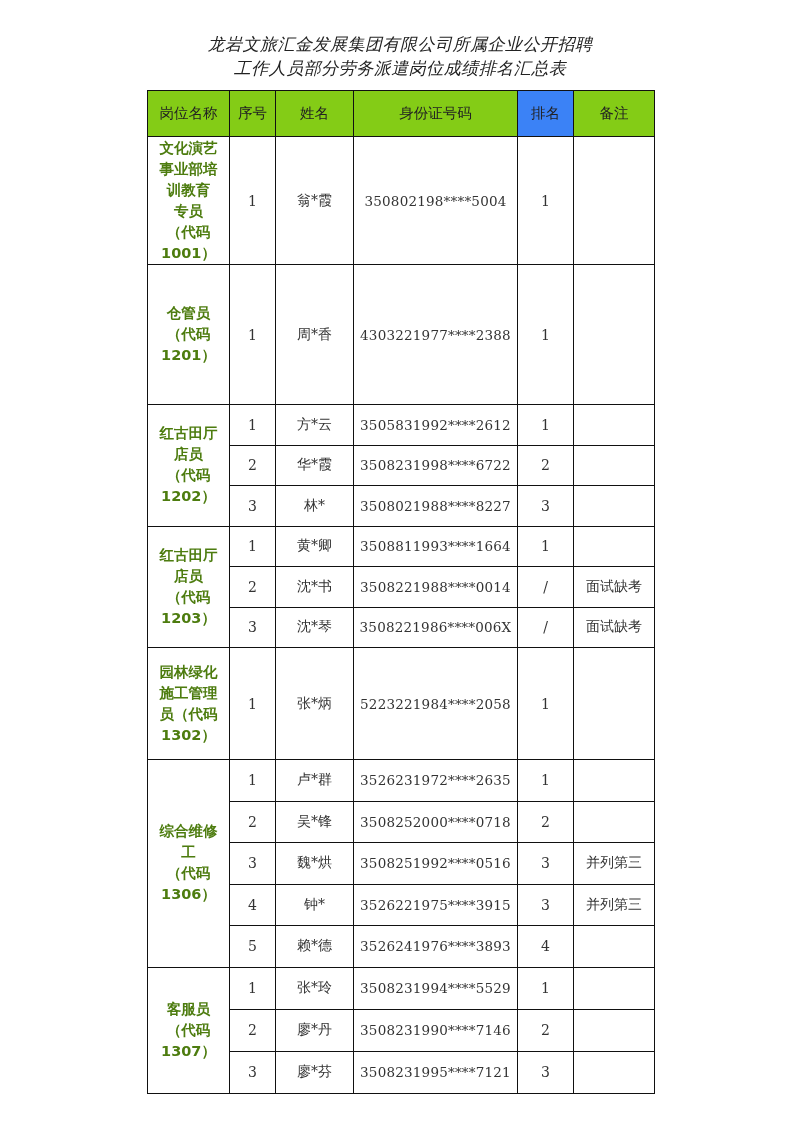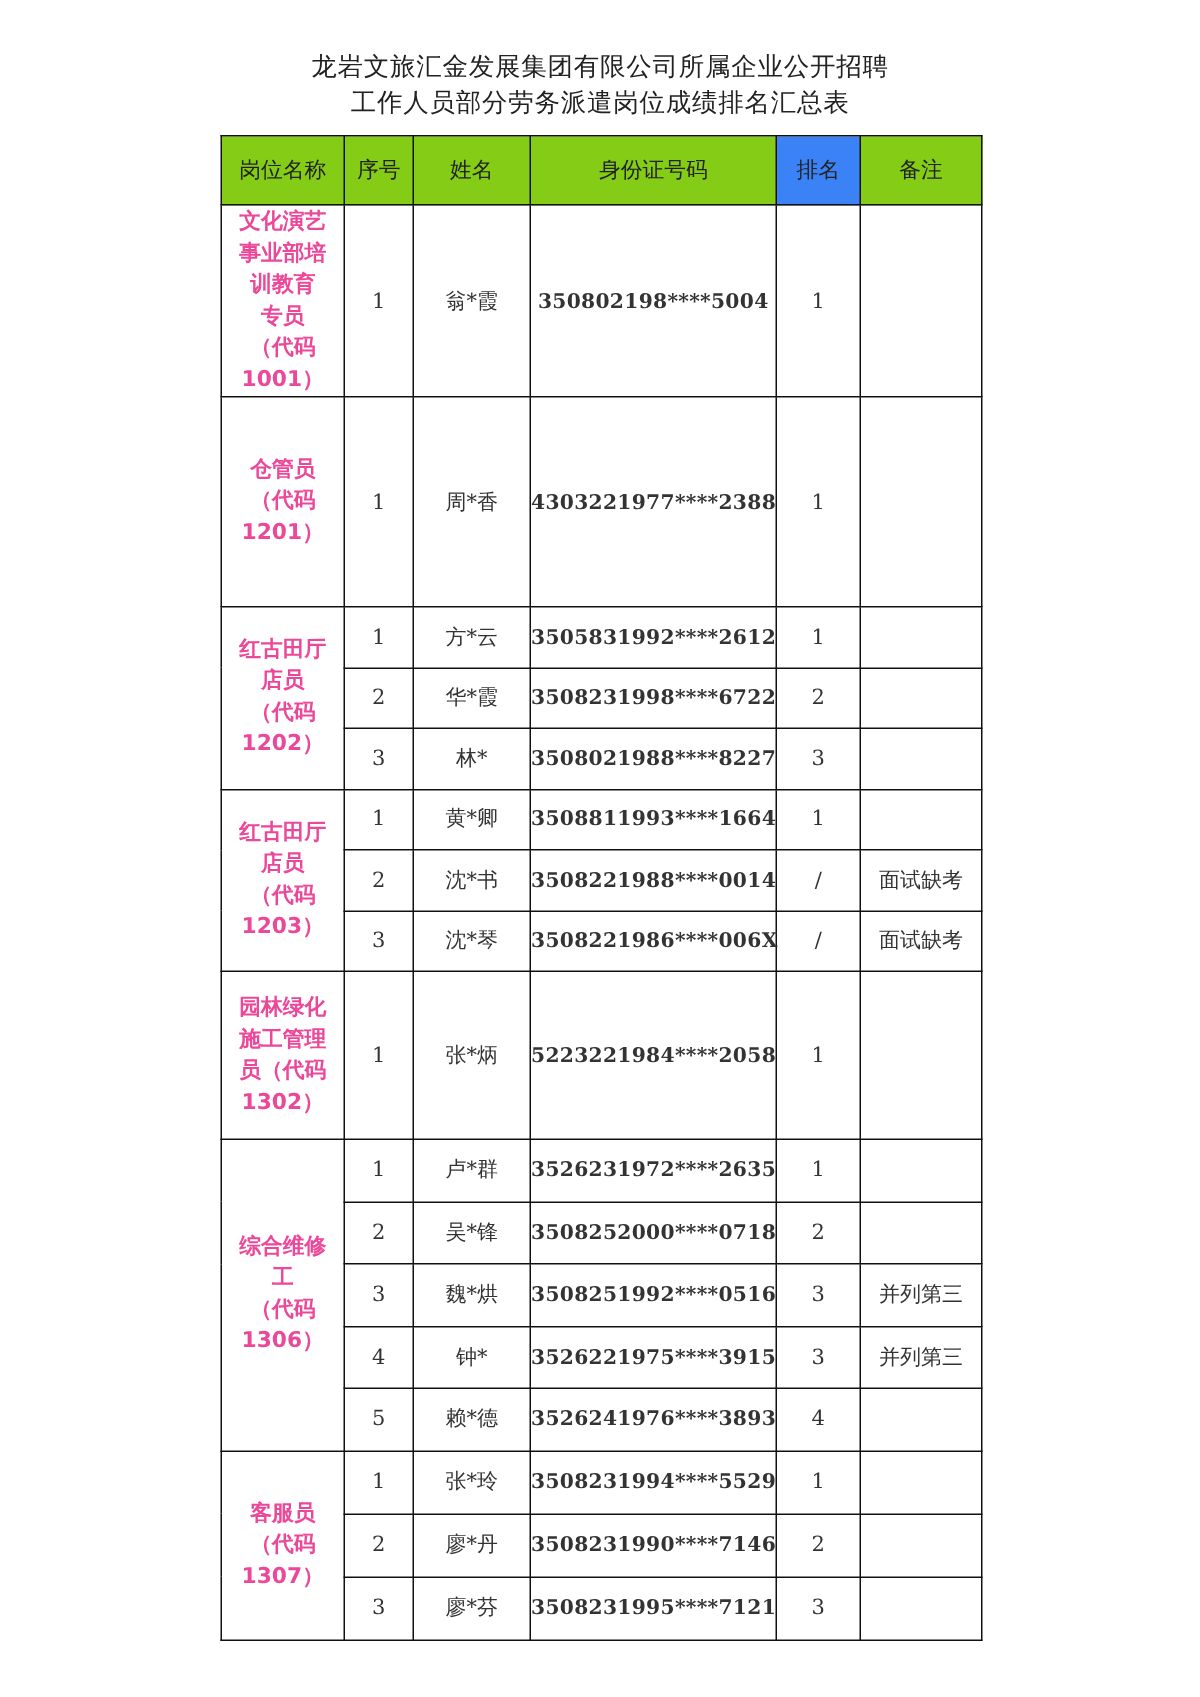--- a/index.html
+++ b/index.html
@@ -1,30 +1,30 @@
 <!DOCTYPE html>
 <html><head>
 <meta charset="utf-8">
 <style>
   html, body { margin:0; padding:0; background:#ffffff; }
   body { width:800px; height:1131px; position:relative; overflow:hidden;
          font-family:"DejaVu Serif","Liberation Serif",serif; color:#222; }
   .title { position:absolute; left:0; width:800px; text-align:center;
-           font-size:17px; letter-spacing:0.5px; color:#222; }
+           font-size:17px; letter-spacing:0.5px; color:#222;font-style:italic; }
   .t1 { top:33px; }
   .t2 { top:57px; }
   table { position:absolute; left:147px; top:90px; border-collapse:collapse;
           table-layout:fixed; width:507px; }
   td, th { border:1.5px solid #111; text-align:center; vertical-align:middle;
            font-size:14px; font-weight:normal; padding:0; color:#333; }
   th { background:#84cc16; height:45px; font-size:14.5px; color:#222; }
   th.rank-h { background:#3b82f6; }
   td.pos { font-family:"DejaVu Sans","Liberation Sans",sans-serif; font-weight:bold;
-           font-size:14.5px; line-height:21px; color:#ec4899; padding:0 4px; }
-  td.id { font-size:13.5px; letter-spacing:0.2px;font-weight:bold; }
+           font-size:14.5px; line-height:21px; color:#4d7c0f; padding:0 4px; }
+  td.id { font-size:13.5px; letter-spacing:0.2px; }
 </style>
 </head>
 <body>
 
 <div class="title t1">龙岩文旅汇金发展集团有限公司所属企业公开招聘</div>
 <div class="title t2">工作人员部分劳务派遣岗位成绩排名汇总表</div>
 
 <table>
   <colgroup>
     <col style="width:82px">

